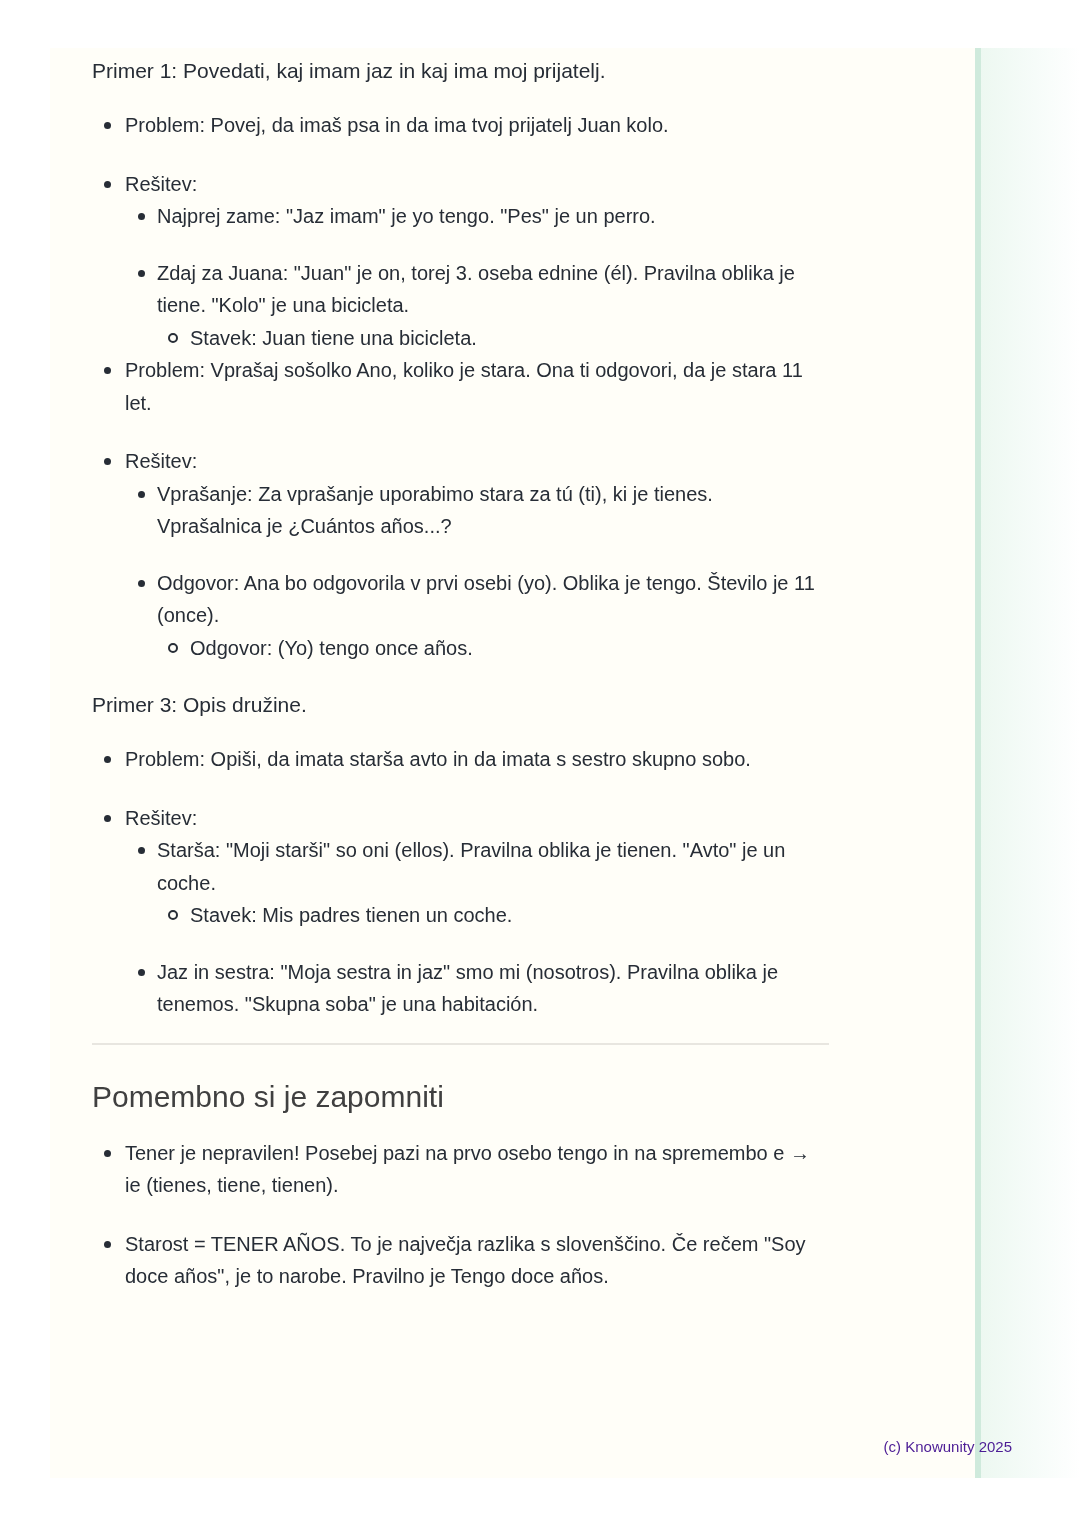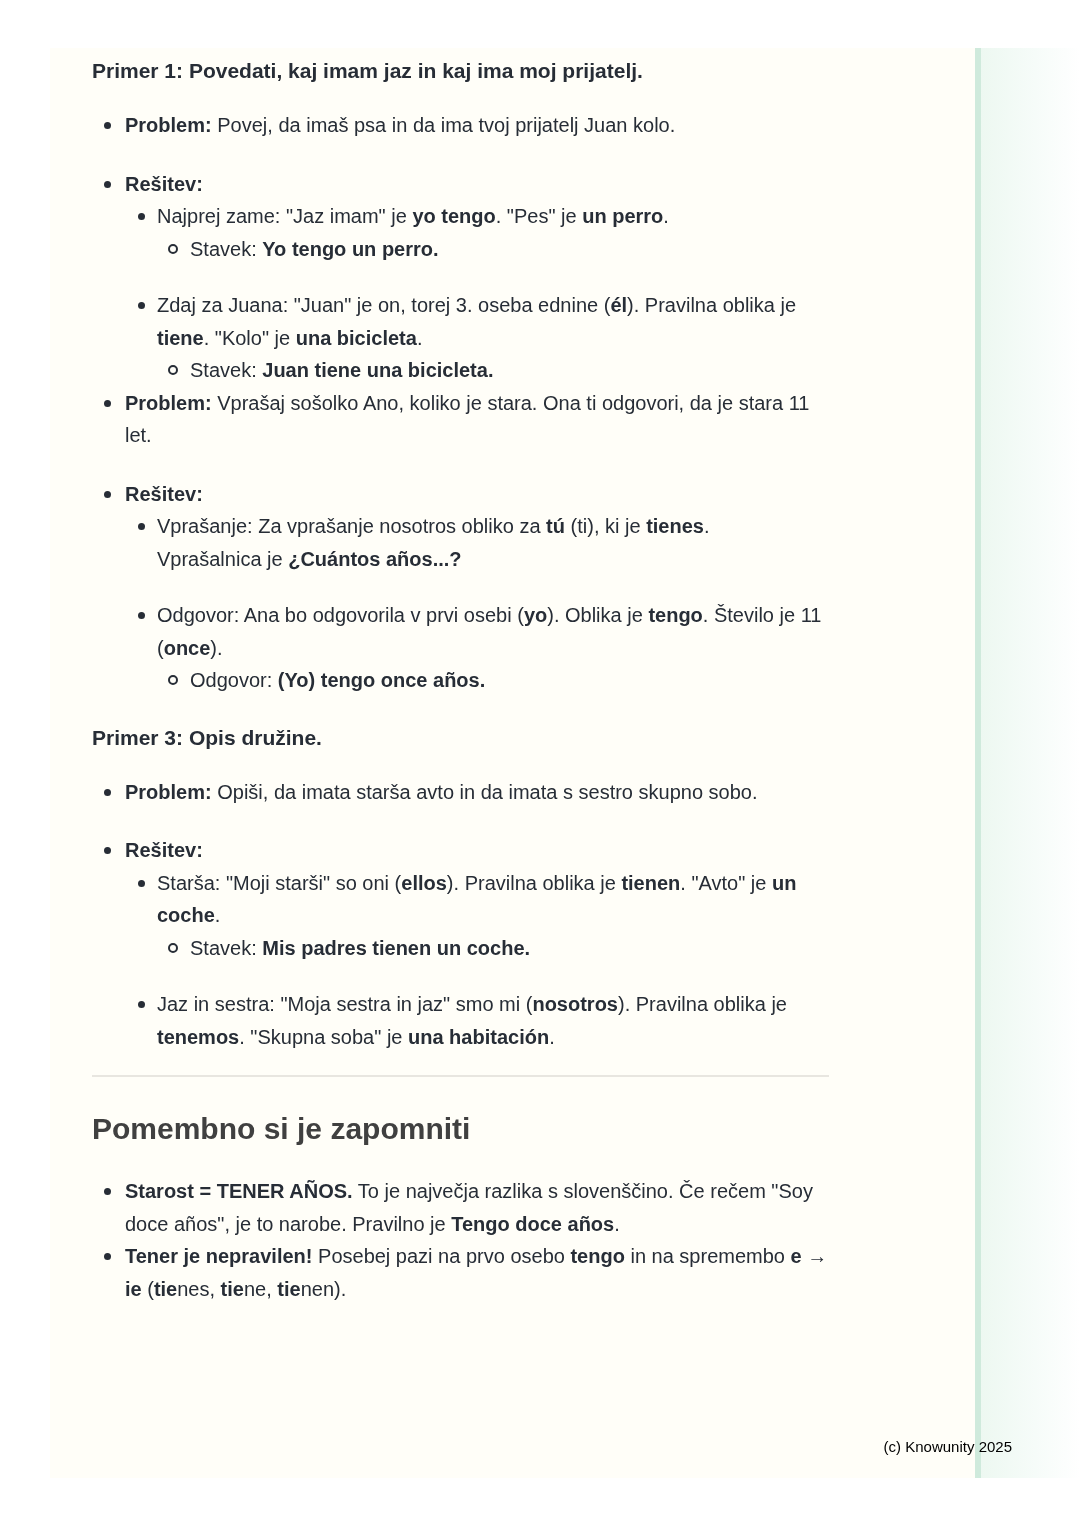--- a/index.html
+++ b/index.html
@@ -39,51 +39,50 @@
   .li::before {
     content:""; position:absolute; box-sizing:border-box;
     border-radius:50%;
   }
   .li.l1 { padding-left:33px; }
   .li.l1::before { left:12px; top:13px; width:7px; height:7px; background:#272d36; }
   .li.l2 { padding-left:65px; }
   .li.l2::before { left:46px; top:13px; width:7px; height:7px; background:#272d36; }
   .li.l3 { padding-left:98px; }
   .li.l3::before { left:76px; top:11px; width:10px; height:10px; background:transparent; border:2px solid #272d36; }
-  .li b, .blk-h3, .blk-h2 { font-weight:700; }
+  .li b, .blk-h3, .blk-h2 { font-weight:400; }
   .footer {
     position:absolute; right:68px; top:1438px;
-    font-size:15px; line-height:18px; color:#000000;text-align:right;
+    font-size:15px; line-height:18px; color:#4c1d95;text-align:right;
   }
 </style>
 </head>
 <body>
 
 <div class="page"></div>
 <div class="stripe"></div>
 <div class="side-band"></div>
 
 <div class="content">
     <div class="blk-h3">Primer 1: Povedati, kaj imam jaz in kaj ima moj prijatelj.</div>
     <div class="li l1 g0"><b>Problem:</b><span> Povej, da imaš psa in da ima tvoj prijatelj Juan kolo.</span></div>
     <div class="li l1 g10"><b>Rešitev:</b></div>
     <div class="li l2 g0"><span>Najprej zame: "Jaz imam" je </span><b>yo tengo</b><span>. "Pes" je </span><b>un perro</b><span>.</span></div>
-    <div class="li l3 g0"><span>Stavek: </span><b>Yo tengo un perro.</b></div>
     <div class="li l2 g24"><span>Zdaj za Juana: "Juan" je on, torej 3. oseba ednine (</span><b>él</b><span>). Pravilna oblika je</span><br><b>tiene</b><span>. "Kolo" je </span><b>una bicicleta</b><span>.</span></div>
     <div class="li l3 g0"><span>Stavek: </span><b>Juan tiene una bicicleta.</b></div>
     <div class="li l1 g0"><b>Problem:</b><span> Vprašaj sošolko Ano, koliko je stara. Ona ti odgovori, da je stara 11</span><br><span>let.</span></div>
     <div class="li l1 g10"><b>Rešitev:</b></div>
-    <div class="li l2 g0"><span>Vprašanje: Za vprašanje nosotros obliko za </span><b>tú</b><span> (ti), ki je </span><b>tienes</b><span>.</span><br><span>Vprašalnica je </span><b>¿Cuántos años...?</b></div>
+    <div class="li l2 g0"><span>Vprašanje: Za vprašanje uporabimo stara za </span><b>tú</b><span> (ti), ki je </span><b>tienes</b><span>.</span><br><span>Vprašalnica je </span><b>¿Cuántos años...?</b></div>
     <div class="li l2 g24"><span>Odgovor: Ana bo odgovorila v prvi osebi (</span><b>yo</b><span>). Oblika je </span><b>tengo</b><span>. Število je 11</span><br><span>(</span><b>once</b><span>).</span></div>
     <div class="li l3 g0"><span>Odgovor: </span><b>(Yo) tengo once años.</b></div>
     <div class="blk-h3">Primer 3: Opis družine.</div>
     <div class="li l1 g0"><b>Problem:</b><span> Opiši, da imata starša avto in da imata s sestro skupno sobo.</span></div>
     <div class="li l1 g10"><b>Rešitev:</b></div>
     <div class="li l2 g0"><span>Starša: "Moji starši" so oni (</span><b>ellos</b><span>). Pravilna oblika je </span><b>tienen</b><span>. "Avto" je </span><b>un</b><br><b>coche</b><span>.</span></div>
     <div class="li l3 g0"><span>Stavek: </span><b>Mis padres tienen un coche.</b></div>
     <div class="li l2 g24"><span>Jaz in sestra: "Moja sestra in jaz" smo mi (</span><b>nosotros</b><span>). Pravilna oblika je</span><br><b>tenemos</b><span>. "Skupna soba" je </span><b>una habitación</b><span>.</span></div>
     <div class="blk-hr"></div>
     <div class="blk-h2">Pomembno si je zapomniti</div>
+    <div class="li l1 g0"><b>Tener je nepravilen!</b><span> Posebej pazi na prvo osebo </span><b>tengo</b><span> in na spremembo </span><b>e →</b><br><b>ie</b><span> (</span><b>tie</b><span>nes, </span><b>tie</b><span>ne, </span><b>tie</b><span>nen).</span></div>
     <div class="li l1 g10"><b>Starost = TENER AÑOS.</b><span> To je največja razlika s slovenščino. Če rečem "Soy</span><br><span>doce años", je to narobe. Pravilno je </span><b>Tengo doce años</b><span>.</span></div>
-    <div class="li l1 g0"><b>Tener je nepravilen!</b><span> Posebej pazi na prvo osebo </span><b>tengo</b><span> in na spremembo </span><b>e →</b><br><b>ie</b><span> (</span><b>tie</b><span>nes, </span><b>tie</b><span>ne, </span><b>tie</b><span>nen).</span></div>
   </div>
 
 <div class="footer">(c) Knowunity 2025</div>
 
 </body></html>

